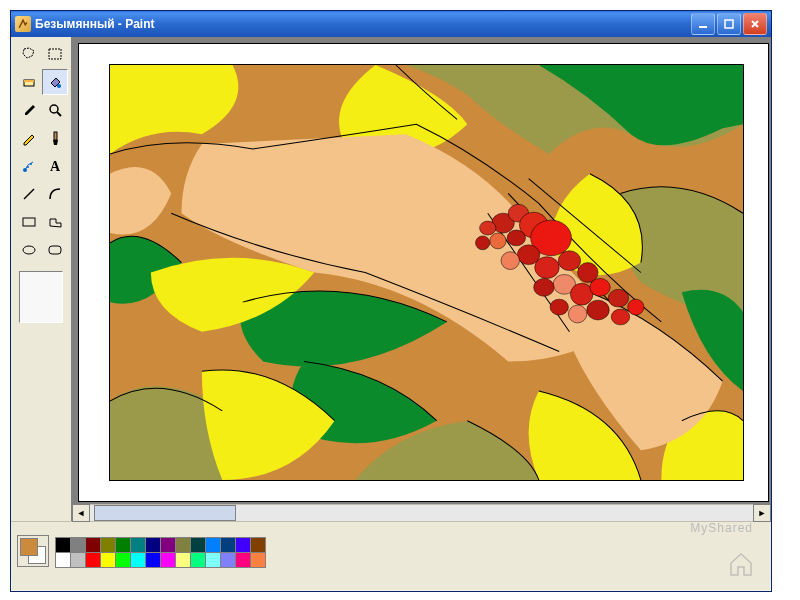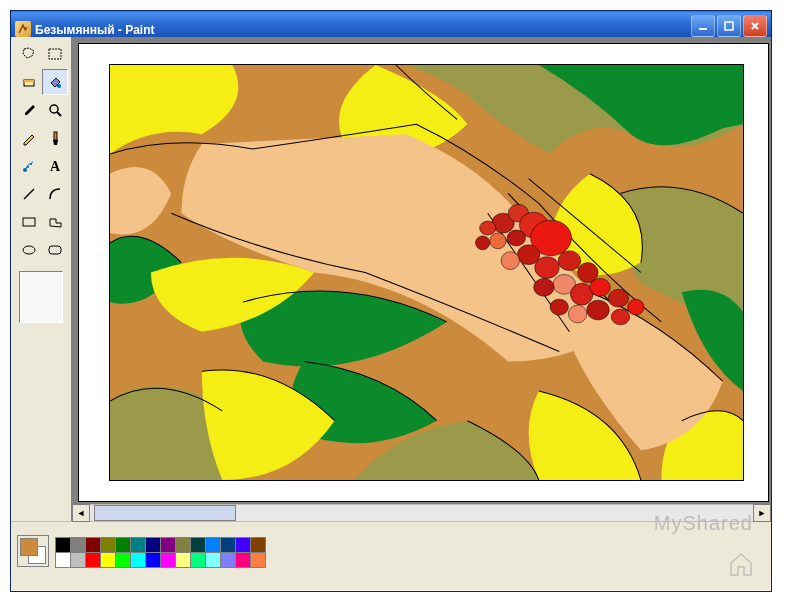--- a/index.html
+++ b/index.html
@@ -15,21 +15,21 @@
     height: 580px;
     margin: 10px;
     border: 1px solid #0a246a;
     background: #ece9d8;
     box-shadow: 0 0 0 1px #ffffff80 inset;
   }
   .titlebar {
     height: 26px;
     background: linear-gradient(to bottom,#2a74e0 0%,#4a8ff0 8%,#2a6ad0 50%,#1a52b8 100%);
     display: flex;
-    align-items: flex-end;
+    align-items: center;
     padding: 0 4px;
     color: #fff;
     font-weight: bold;
     font-size: 12px;
   }
   .app-icon {
     width: 16px; height: 16px;
     margin-right: 4px;
     background: linear-gradient(135deg,#fed87f,#d9a53f);
     border-radius: 2px;
@@ -144,21 +144,21 @@
     position:relative;width:30px;height:30px;
     border:1px solid #808080;background:#ece9d8;
   }
   .colB{position:absolute;right:2px;bottom:2px;width:16px;height:16px;border:1px solid #808080;}
   .colF{position:absolute;left:2px;top:2px;width:16px;height:16px;border:1px solid #808080;}
   .palette{display:grid;grid-template-columns:repeat(14,14px);grid-auto-rows:14px;gap:1px;}
   .swatch{width:14px;height:14px;border:1px solid #808080;cursor:pointer;}
   .watermark{
     position:absolute;
     right:18px;bottom:56px;
-    font-size:20px;color:#bbb;
+    font-size:12px;color:#bbb;
     letter-spacing:1px;
     font-family:Arial,sans-serif;
   }
   .home-icon{
     position:absolute;right:16px;bottom:14px;
     width:28px;height:26px;opacity:.5;cursor:pointer;
   }
 </style>
 </head>
 <body>

